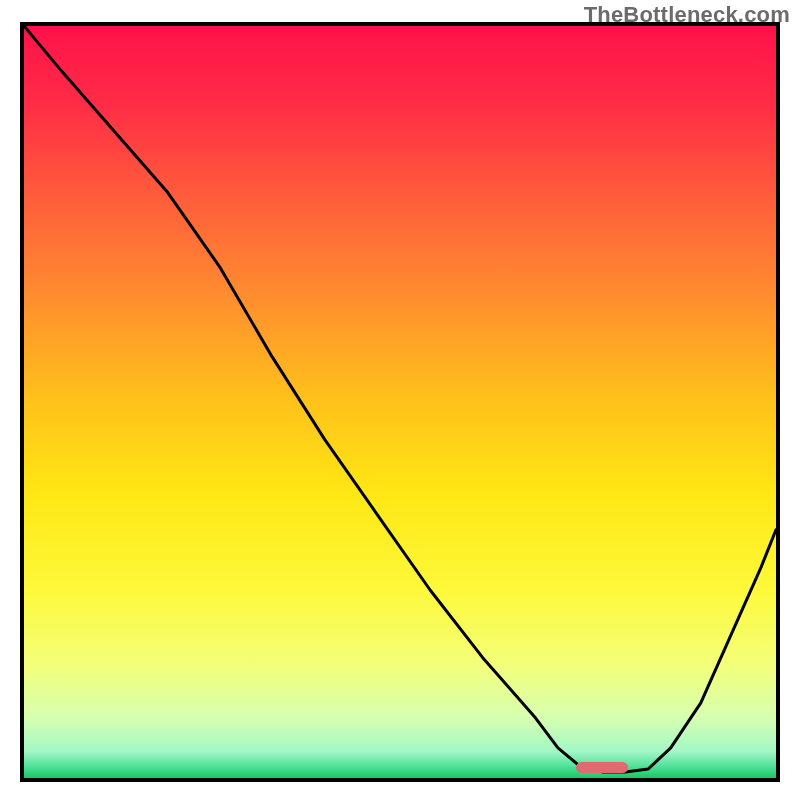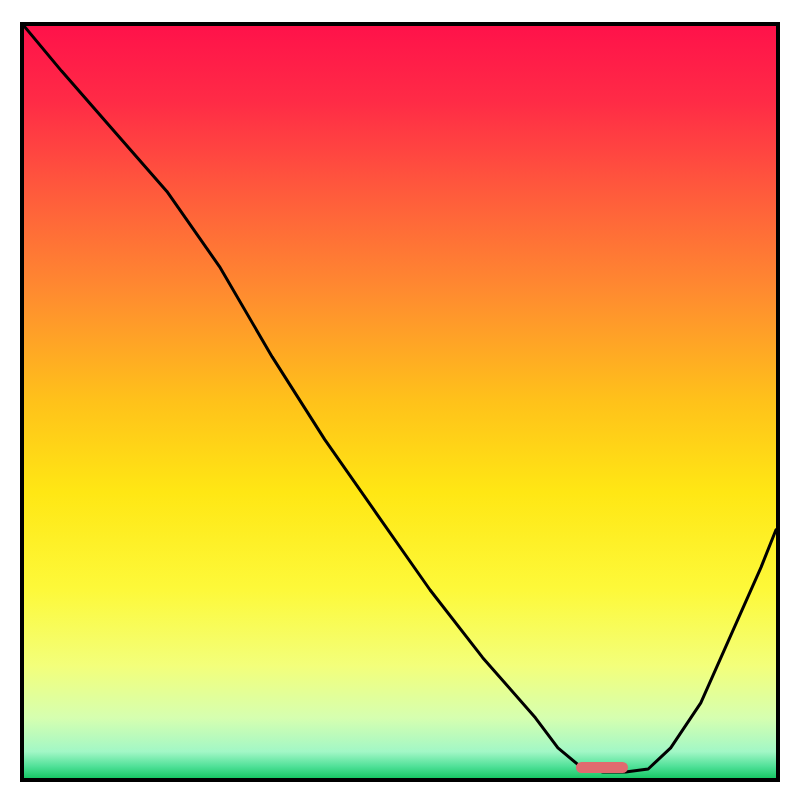--- a/index.html
+++ b/index.html
@@ -49,20 +49,21 @@
     position: absolute;
     height: 11px;
     border-radius: 6px;
     background: #e06a6f;
   }
 </style>
 </head>
 <body>
 <div class="wrap">
 
+<div class="watermark">TheBottleneck.com</div>
 
 <div class="plot">
 
   <svg class="grad" viewBox="0 0 752 752" preserveAspectRatio="none">
     <defs>
       <linearGradient id="bg" x1="0" y1="0" x2="0" y2="1">
             <stop offset="0.00%" stop-color="#ff124a"></stop>
             <stop offset="10.00%" stop-color="#ff2b46"></stop>
             <stop offset="22.00%" stop-color="#ff5a3c"></stop>
             <stop offset="35.00%" stop-color="#ff8a30"></stop>

